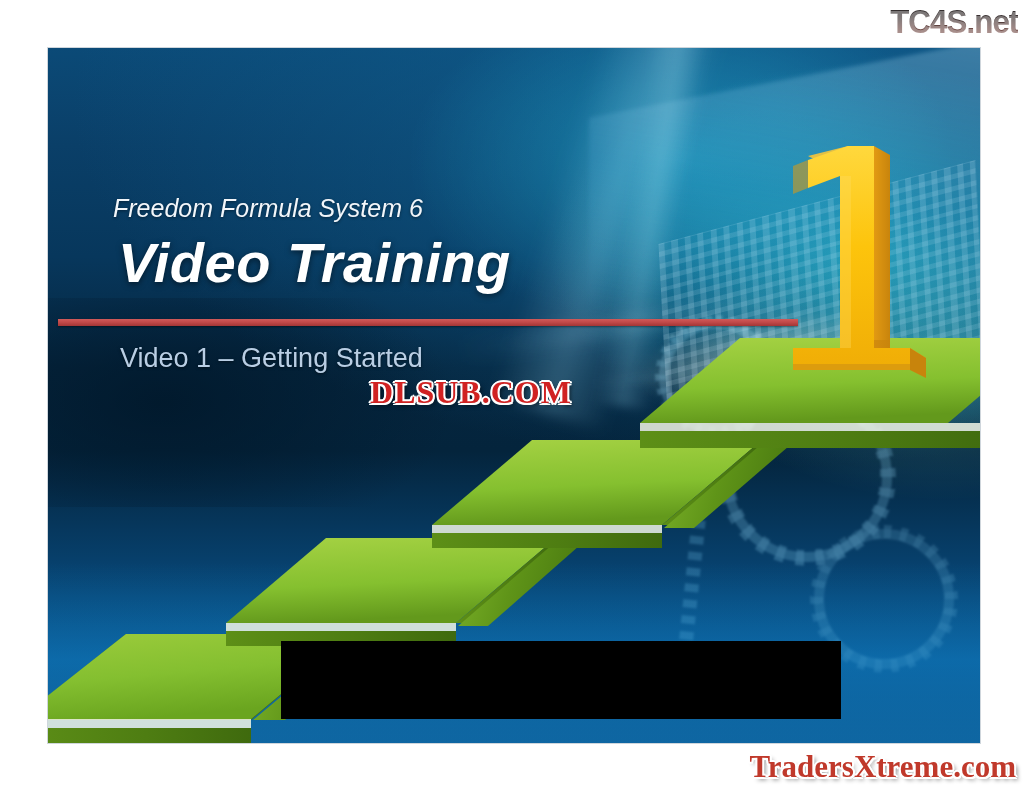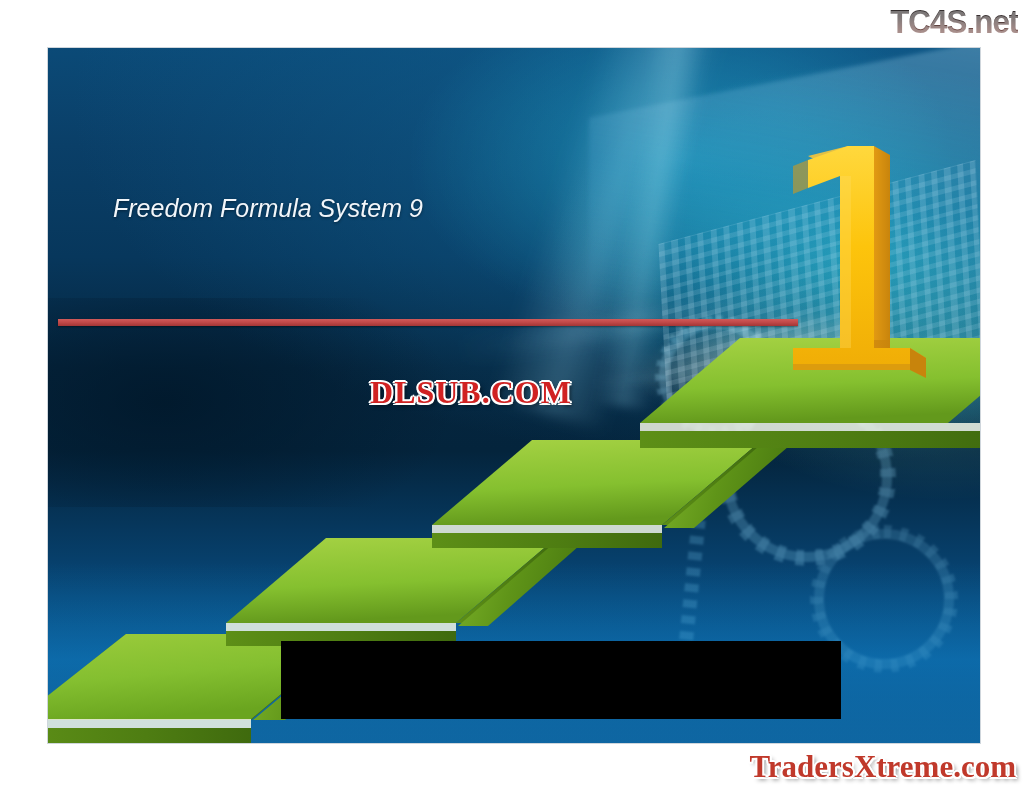--- a/index.html
+++ b/index.html
@@ -226,25 +226,27 @@
                  L 760,140 Z" fill="url(#gGold)"></path>
 
         <polygon points="760,112 760,140 745,146 745,118" fill="#e09a10" opacity=".55"></polygon>
         <polygon points="792,128 792,300 803,300 803,128" fill="#ffde62" opacity=".35"></polygon>
 
         <polygon points="745,316 862,316 862,322 745,322" fill="#d79710" opacity=".8"></polygon>
       </g>
     </svg>
   </div>
 
-  <div class="eyebrow">Freedom Formula System 9</div>
-
+  <div class="eyebrow">Freedom Formula System 6</div>
+
+  <div class="title">Video Training</div>
 
   <div class="rule"></div>
 
+  <div class="subtitle">Video 1 – Getting Started</div>
 
   <div class="wm-center">DLSUB.COM</div>
 
   <div class="redaction"></div>
 
 </div>
 
 <div class="wm-bottom">TradersXtreme.com</div>
 
 </body></html>

